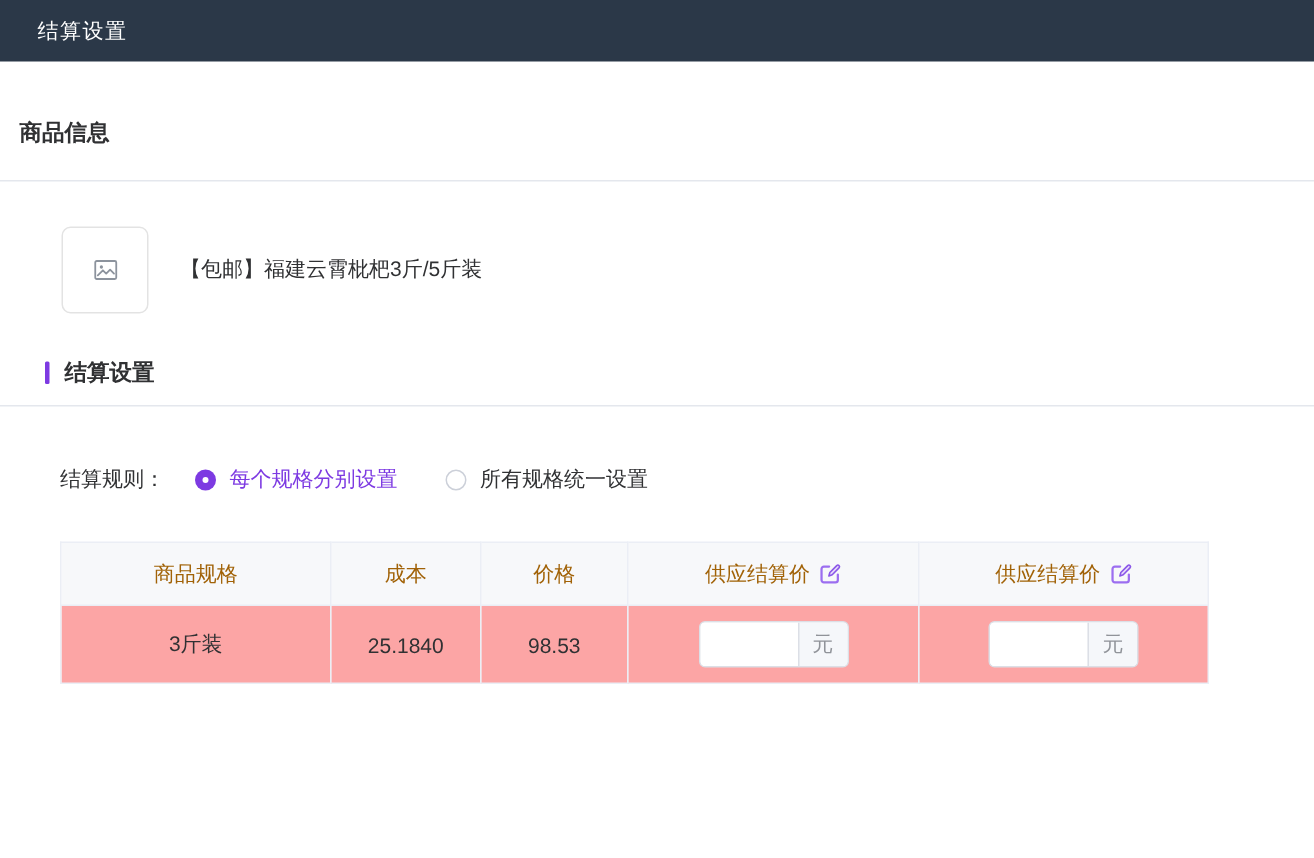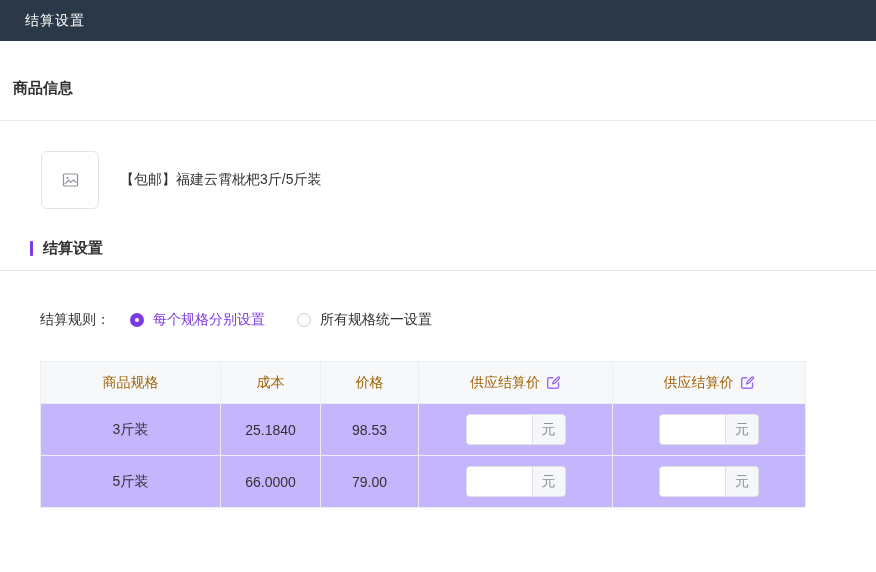--- a/index.html
+++ b/index.html
@@ -28,21 +28,21 @@
   .radio-circle.checked::after { content:""; width:4px; height:4px; border-radius:50%; background:#fff; }
   .radio-circle.unchecked { border:1px solid #ccd0d9; background:#fff; }
   .radio-text { margin-left:9px; }
   .radio-text.checked { color:#7d3ae2; }
   .radio-text.unchecked { color:#303133; }
   table.spec-table { margin:32px 0 0 40px; width:765px; border-collapse:collapse;
     table-layout:fixed; border:1px solid #ebeef5; }
   .spec-table th { height:42px; background:#f7f8fa; font-weight:400; font-size:14px;
     color:#a16207; border:1px solid #ebeef5; text-align:center; }
   .spec-table td { height:52px; font-size:14px; color:#303133; border:1px solid #ebeef5;
-    text-align:center; background:#c4b5fd; }
+    text-align:center; background:#fca5a5; }
   .th-inner { display:inline-flex; align-items:center; gap:6px; }
   .edit-icon { width:15px; height:15px; display:inline-block; vertical-align:middle; cursor:pointer; }
   .input-group { display:inline-flex; height:31px; border:1px solid #dcdfe6; border-radius:4px;
     overflow:hidden; background:#fff; vertical-align:middle; }
   .input-group input { width:65px; border:none; outline:none; font-size:14px; padding:0 8px;
     color:#303133; font-family:inherit; }
   .input-suffix { width:33px; background:#f5f7fa; border-left:1px solid #dcdfe6; color:#909399;
     font-size:14px; display:flex; align-items:center; justify-content:center; }
 </style>
 </head>
@@ -130,33 +130,16 @@
             <span class="input-suffix">元</span>
           </span>
         </td>
         <td>
           <span class="input-group">
             <input type="text" value="" style="">
             <span class="input-suffix">元</span>
           </span>
         </td>
       </tr>
-      <tr>
-        <td>5斤装</td>
-        <td>66.0000</td>
-        <td>79.00</td>
-        <td>
-          <span class="input-group">
-            <input type="text" value="" style="">
-            <span class="input-suffix">元</span>
-          </span>
-        </td>
-        <td>
-          <span class="input-group">
-            <input type="text" value="" style="">
-            <span class="input-suffix">元</span>
-          </span>
-        </td>
-      </tr>
     </tbody>
   </table>
 
 </div>
 
 </body></html>

